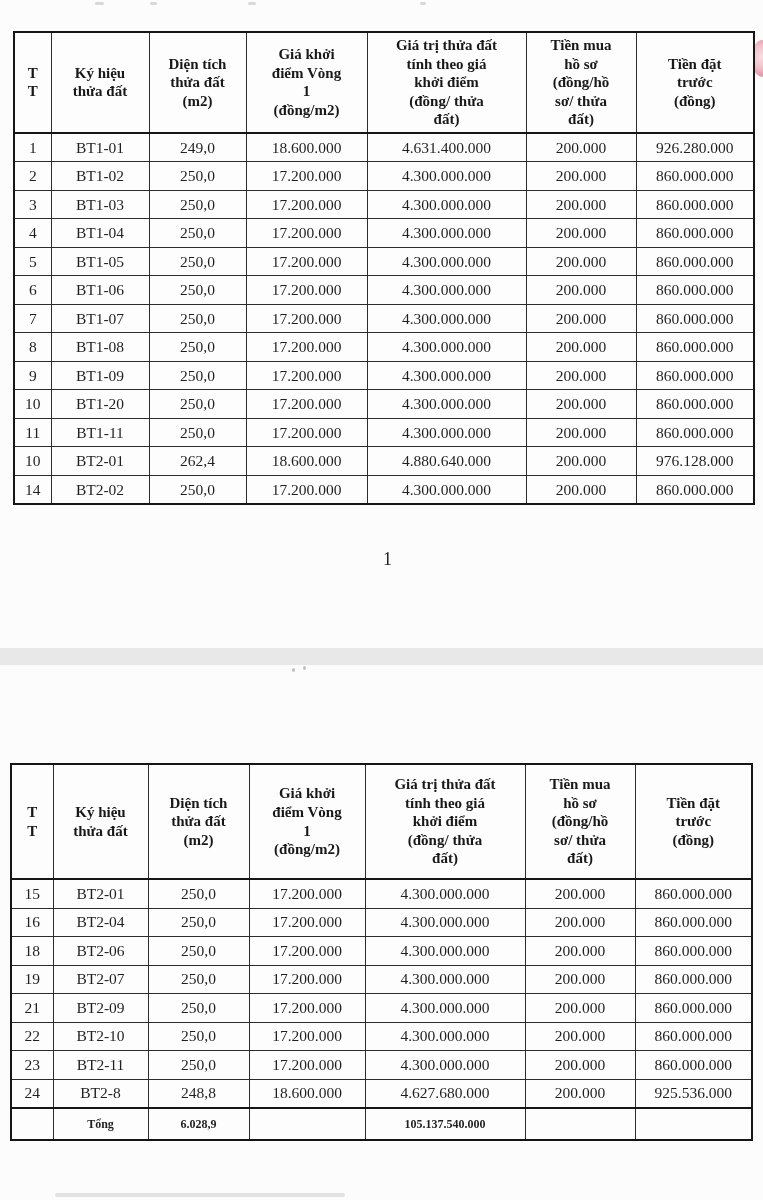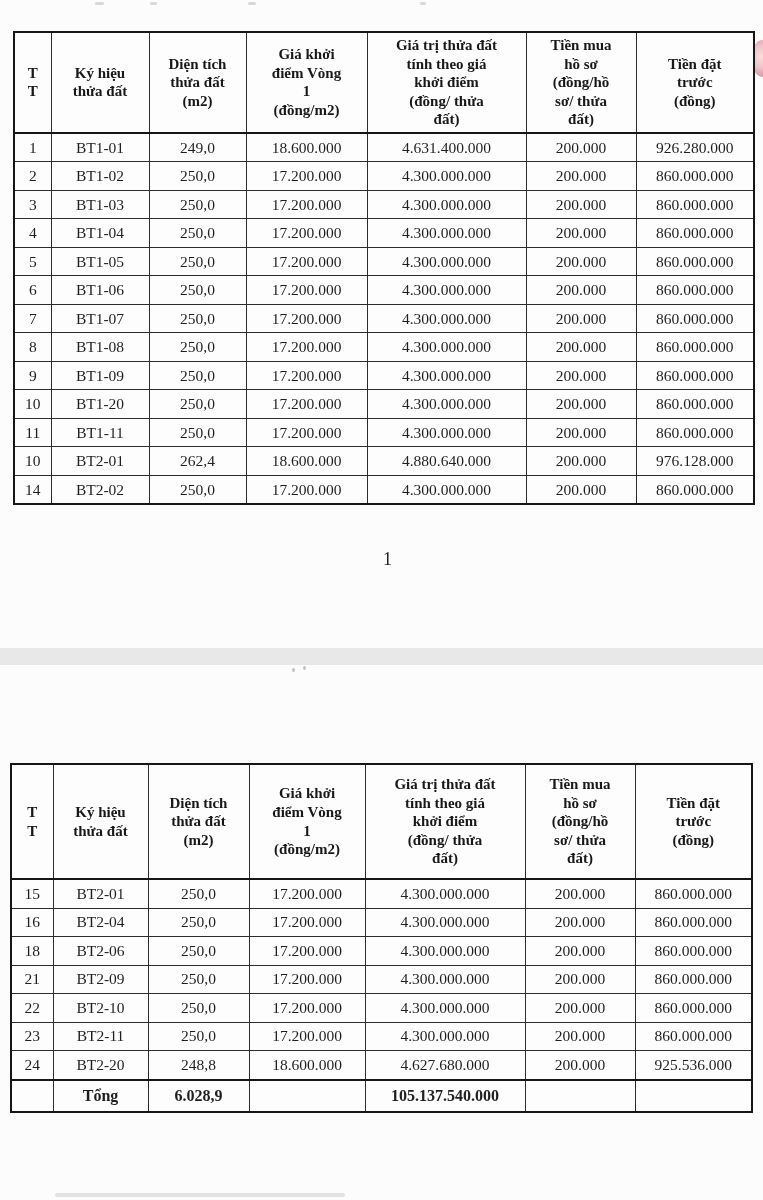--- a/index.html
+++ b/index.html
@@ -32,21 +32,21 @@
   th {
     font-weight:bold; font-size:15px; line-height:1.24;
     white-space:pre-line; padding:3px 1px; color:#181818;
   }
   thead tr th { border-bottom:2px solid #161616; }
   #table1-wrap thead tr { height:97px; }
   #table2-wrap thead tr { height:115px; }
 
   td { font-size:15.5px; height:27.5px; padding:0 2px; color:#1f1f1f; }
 
-  tr.total-row td { border-top:2px solid #161616; height:30px; font-weight:bold; font-size:16px; }
+  tr.total-row td { border-top:2px solid #161616; height:30px; font-weight:bold; font-size:12px; }
 
   
   .page-number { position:absolute; left:0; top:549px; width:775px; text-align:center; font-size:18px; color:#222; }
 </style>
 </head>
 <body>
 
 <div id="page">
 
   <span class="top-speck" style="left:95px;width:9px;"></span>
@@ -284,20 +284,29 @@
           <tr>
             <td>18</td>
             <td>BT2-06</td>
             <td>250,0</td>
             <td>17.200.000</td>
             <td>4.300.000.000</td>
             <td>200.000</td>
             <td>860.000.000</td>
           </tr>
           <tr>
+            <td>19</td>
+            <td>BT2-07</td>
+            <td>250,0</td>
+            <td>17.200.000</td>
+            <td>4.300.000.000</td>
+            <td>200.000</td>
+            <td>860.000.000</td>
+          </tr>
+          <tr>
             <td>21</td>
             <td>BT2-09</td>
             <td>250,0</td>
             <td>17.200.000</td>
             <td>4.300.000.000</td>
             <td>200.000</td>
             <td>860.000.000</td>
           </tr>
           <tr>
             <td>22</td>
@@ -312,21 +321,21 @@
             <td>23</td>
             <td>BT2-11</td>
             <td>250,0</td>
             <td>17.200.000</td>
             <td>4.300.000.000</td>
             <td>200.000</td>
             <td>860.000.000</td>
           </tr>
           <tr>
             <td>24</td>
-            <td>BT2-20</td>
+            <td>BT2-8</td>
             <td>248,8</td>
             <td>18.600.000</td>
             <td>4.627.680.000</td>
             <td>200.000</td>
             <td>925.536.000</td>
           </tr>
         </tbody>
       <tbody>
         <tr class="total-row">
           <td></td>

